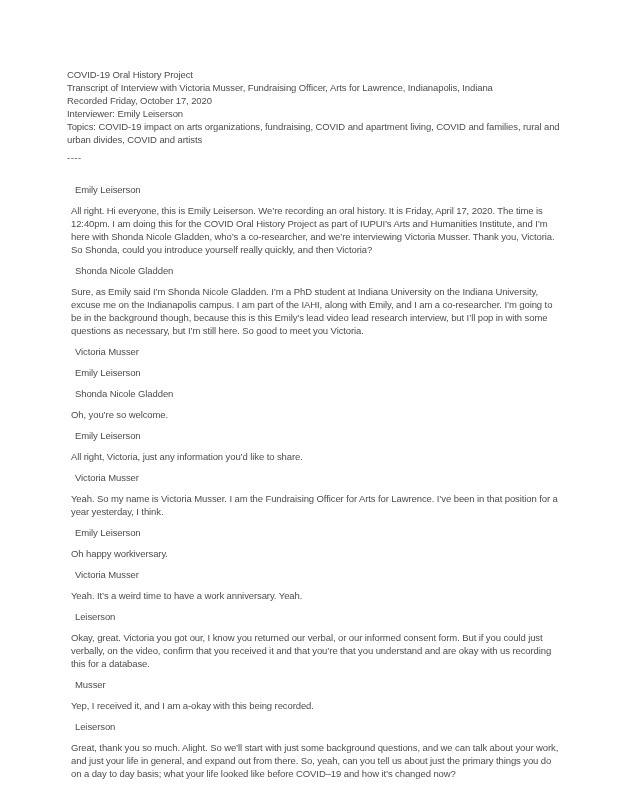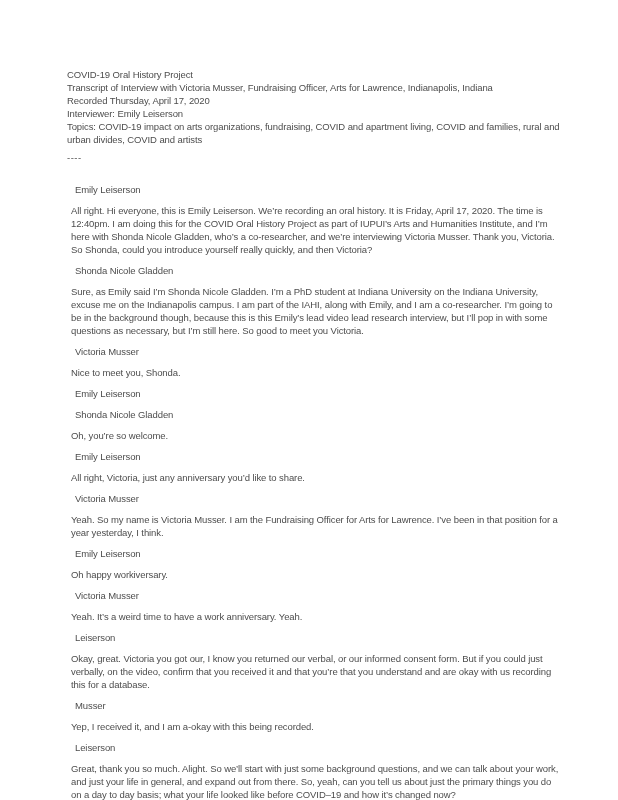--- a/index.html
+++ b/index.html
@@ -41,48 +41,47 @@
     margin: 4px;
   }
 </style>
 </head>
 <body>
 
 <div class="page" style="color: rgb(77, 77, 77); background: rgb(255, 255, 255);">
   <header class="doc-header" id="doc-header">
       <div class="header-line">COVID-19 Oral History Project</div>
       <div class="header-line">Transcript of Interview with Victoria Musser, Fundraising Officer, Arts for Lawrence, Indianapolis, Indiana</div>
-      <div class="header-line">Recorded Thursday, April 17, 2020</div>
+      <div class="header-line">Recorded Friday, October 17, 2020</div>
       <div class="header-line">Interviewer: Emily Leiserson</div>
       <div class="header-line">Topics: COVID-19 impact on arts organizations, fundraising, COVID and apartment living, COVID and families, rural and urban divides, COVID and artists</div>
     </header>
   <div class="separator">----</div>
   <main class="transcript" id="transcript">
       <section class="entry">
         <div class="speaker">Emily Leiserson</div>
         <div class="speech">All right. Hi everyone, this is Emily Leiserson. We’re recording an oral history. It is Friday, April 17, 2020. The time is 12:40pm. I am doing this for the COVID Oral History Project as part of IUPUI’s Arts and Humanities Institute, and I’m here with Shonda Nicole Gladden, who’s a co-researcher, and we’re interviewing Victoria Musser. Thank you, Victoria. So Shonda, could you introduce yourself really quickly, and then Victoria?</div>
       </section>
       <section class="entry">
         <div class="speaker">Shonda Nicole Gladden</div>
         <div class="speech">Sure, as Emily said I’m Shonda Nicole Gladden. I’m a PhD student at Indiana University on the Indiana University, excuse me on the Indianapolis campus. I am part of the IAHI, along with Emily, and I am a co-researcher. I’m going to be in the background though, because this is this Emily’s lead video lead research interview, but I’ll pop in with some questions as necessary, but I’m still here. So good to meet you Victoria.</div>
       </section>
       <section class="entry">
         <div class="speaker">Victoria Musser</div>
-        <div class="speech">Nice to meet you, Shonda.</div>
       </section>
       <section class="entry">
         <div class="speaker">Emily Leiserson</div>
       </section>
       <section class="entry">
         <div class="speaker">Shonda Nicole Gladden</div>
         <div class="speech">Oh, you’re so welcome.</div>
       </section>
       <section class="entry">
         <div class="speaker">Emily Leiserson</div>
-        <div class="speech">All right, Victoria, just any anniversary you’d like to share.</div>
+        <div class="speech">All right, Victoria, just any information you’d like to share.</div>
       </section>
       <section class="entry">
         <div class="speaker">Victoria Musser</div>
         <div class="speech">Yeah. So my name is Victoria Musser. I am the Fundraising Officer for Arts for Lawrence. I’ve been in that position for a year yesterday, I think.</div>
       </section>
       <section class="entry">
         <div class="speaker">Emily Leiserson</div>
         <div class="speech">Oh happy workiversary.</div>
       </section>
       <section class="entry">

